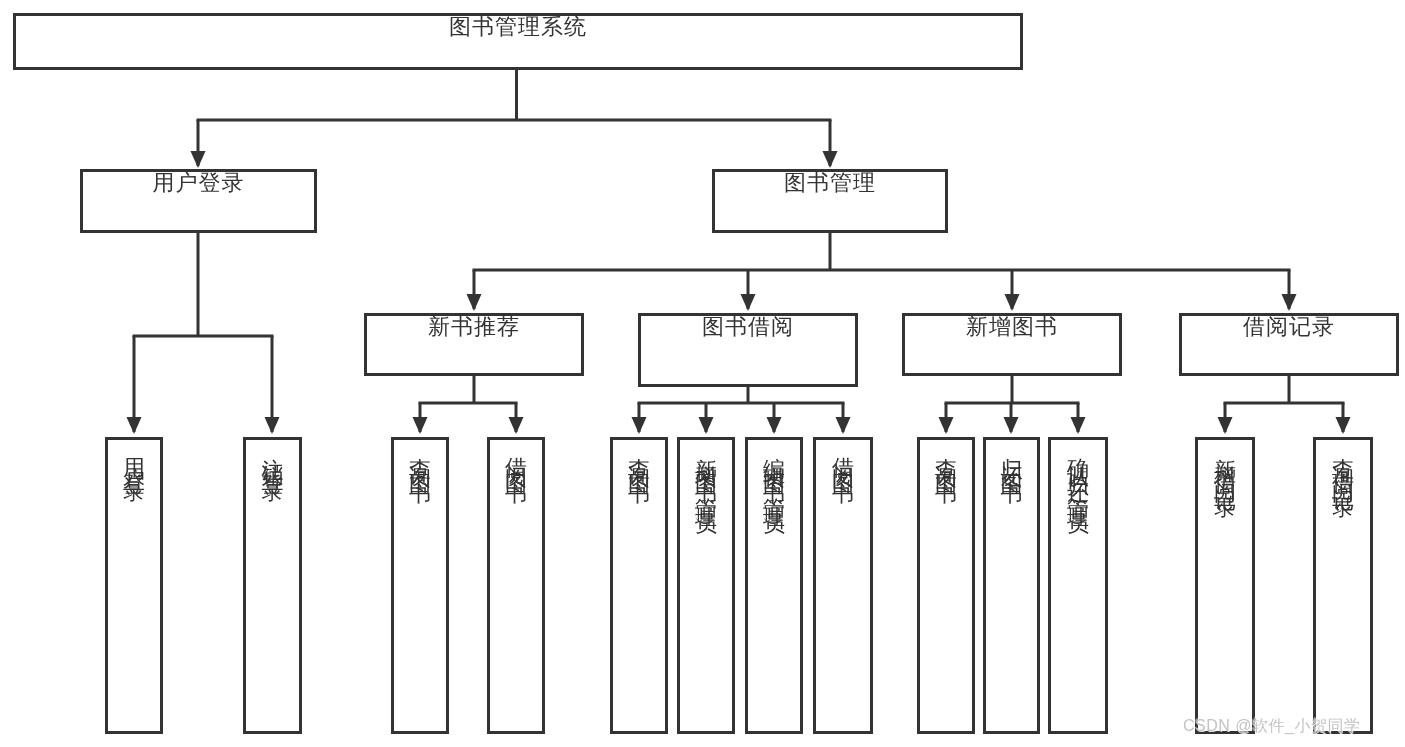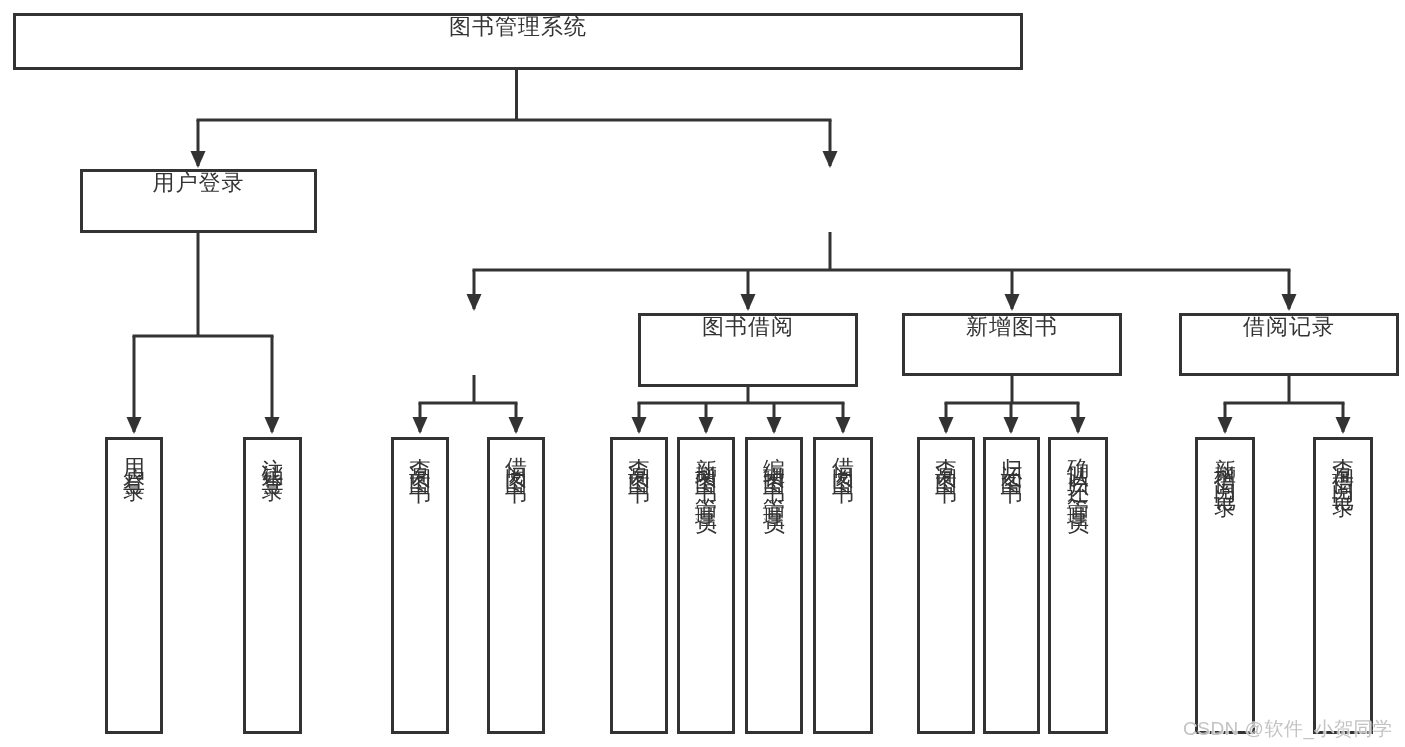--- a/index.html
+++ b/index.html
@@ -16,21 +16,21 @@
   }
   .node .lbl{
     font-size:22px;line-height:1;letter-spacing:1px;color:#333333;white-space:nowrap;
   }
   .vnode .lbl{
     writing-mode:vertical-rl;text-orientation:mixed;
     font-size:22px;letter-spacing:8px;line-height:1;white-space:nowrap;
   }
   .watermark{
     position:absolute;left:1183px;top:716px;z-index:5;
-    font-size:19px;letter-spacing:.5px;color:#c3c3c3;white-space:nowrap;
+    font-size:16px;letter-spacing:.5px;color:#c3c3c3;white-space:nowrap;
     text-shadow:1px 1px 0 rgba(255,255,255,.85), -1px -1px 0 rgba(255,255,255,.55);
   }
 </style>
 </head>
 <body>
 
 <div class="stage">
 
   <svg class="connectors" width="1405" height="747" viewBox="0 0 1405 747">
     <defs>
@@ -82,21 +82,27 @@
     </g>
   </svg>
 
   <div class="node" style="left:13px;top:13px;width:1010px;height:57px">
     <span class="lbl">图书管理系统</span>
   </div>
 
   <div class="node" style="left:80px;top:169px;width:237px;height:64px">
     <span class="lbl">用户登录</span>
   </div>
+  <div class="node" style="left:712px;top:169px;width:236px;height:64px">
+    <span class="lbl">图书管理</span>
+  </div>
 
+  <div class="node" style="left:364px;top:313px;width:220px;height:63px">
+    <span class="lbl">新书推荐</span>
+  </div>
   <div class="node" style="left:638px;top:313px;width:220px;height:74px">
     <span class="lbl">图书借阅</span>
   </div>
   <div class="node" style="left:902px;top:313px;width:220px;height:63px">
     <span class="lbl">新增图书</span>
   </div>
   <div class="node" style="left:1179px;top:313px;width:220px;height:63px">
     <span class="lbl">借阅记录</span>
   </div>
 

